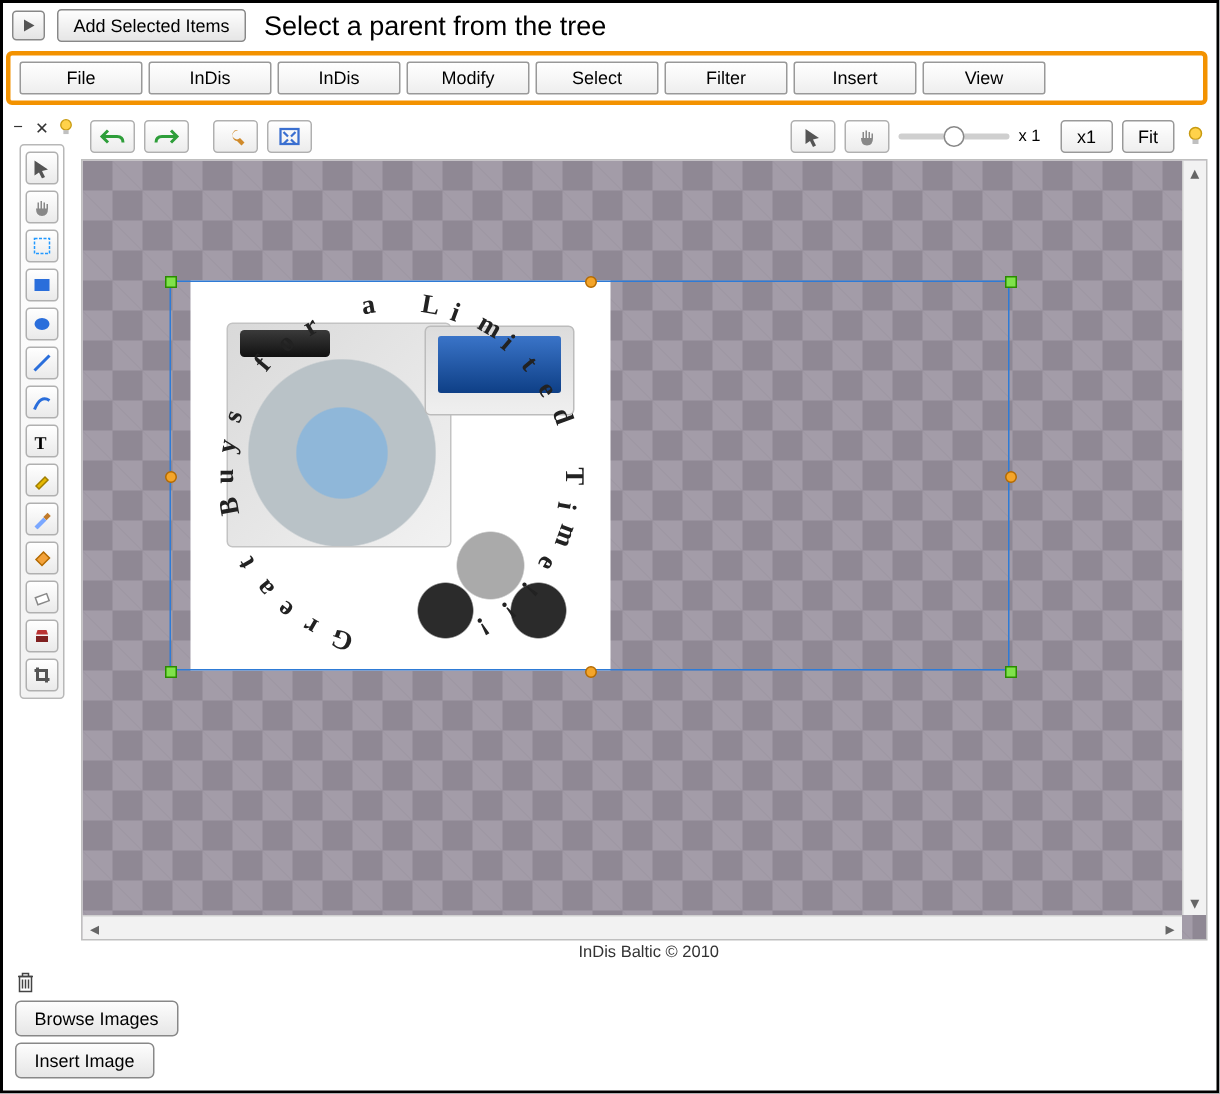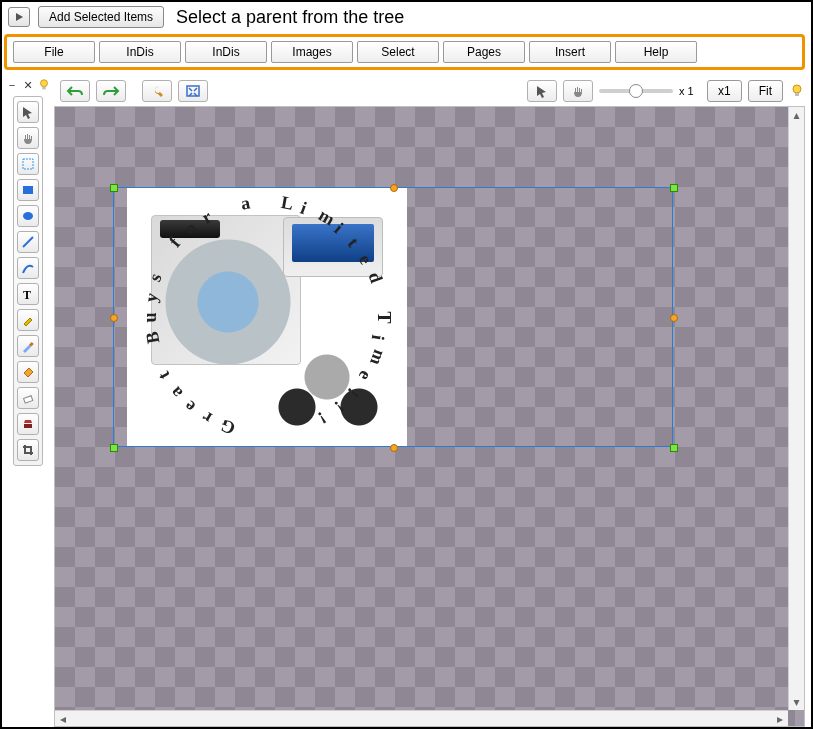--- a/index.html
+++ b/index.html
@@ -86,25 +86,25 @@
         </svg>
     </div>
     <button class="add-sel">Add Selected Items</button>
     <span class="top-msg">Select a parent from the tree</span>
   </div>
 
   <div class="menubar-wrap">
     <button class="menu-btn">File</button>
     <button class="menu-btn">InDis</button>
     <button class="menu-btn">InDis</button>
-    <button class="menu-btn">Images</button>
+    <button class="menu-btn">Modify</button>
     <button class="menu-btn">Select</button>
-    <button class="menu-btn">Pages</button>
+    <button class="menu-btn">Filter</button>
     <button class="menu-btn">Insert</button>
-    <button class="menu-btn">Help</button>
+    <button class="menu-btn">View</button>
   </div>
 
   <div class="editor-row">
 
     <div class="left-col">
       <div class="mini-row">
         <span class="mini-icon">−</span>
         <span class="mini-icon">✕</span>
         <svg class="bulb" viewBox="0 0 16 16">
             <circle cx="8" cy="6" r="4" fill="#ffd24a" stroke="#c89a10"></circle>
@@ -300,16 +300,25 @@
           <div class="arr">▴</div>
           <div style="flex:1"></div>
           <div class="arr" style="position:absolute;bottom:0;width:100%">▾</div>
         </div>
         <div class="hscroll">
           <div class="arr" style="float:left">◂</div>
           <div class="arr" style="float:right">▸</div>
         </div>
       </div>
 
+      <div class="footer">InDis Baltic © 2010</div>
     </div>
   </div>
 
+  <div class="bottom-area">
+    <svg class="trash" viewBox="0 0 14 16">
+      <rect x="3" y="4" width="8" height="10" fill="none" stroke="#444"></rect>
+      <path d="M2 4 H12 M5 4 V2 H9 V4 M5 6 V12 M7 6 V12 M9 6 V12" stroke="#444" fill="none"></path>
+    </svg>
+    <button class="big-btn">Browse Images</button>
+    <button class="big-btn">Insert Image</button>
+  </div>
 </div>
 
 </body></html>

